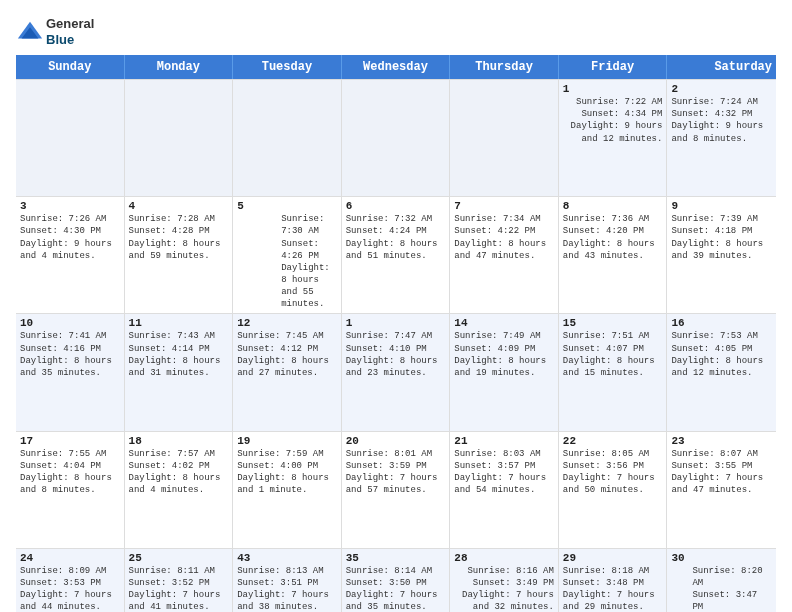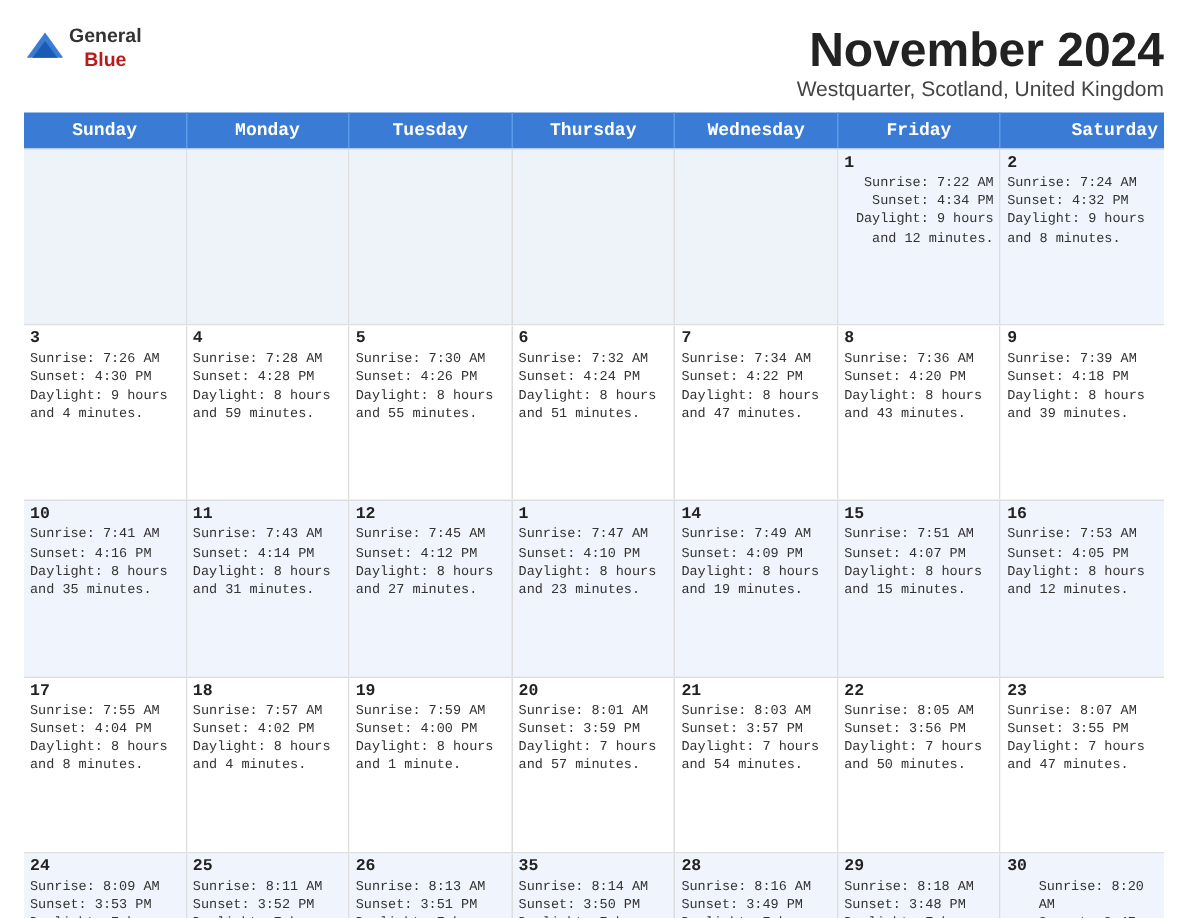--- a/index.html
+++ b/index.html
@@ -27,21 +27,21 @@
       display: flex;
       align-items: center;
       gap: 2px;
     }
     .logo-text {
       font-size: 13px;
       font-weight: bold;
       line-height: 1.2;
     }
     .logo-general { color: #333; }
-    .logo-blue { color: #b91c1c; text-align: center; }
+    .logo-blue { color: #0c4a6e; }
     .logo-icon {
       width: 28px;
       height: 28px;
     }
     .title-block {
       text-align: right;
     }
     .month-title {
       font-size: 32px;
       font-weight: bold;
@@ -116,33 +116,29 @@
     <div class="logo">
       <svg class="logo-icon" viewBox="0 0 30 30" width="30" height="30">
         <polygon points="15,4 28,22 2,22" fill="#3a7bd5"></polygon>
         <polygon points="15,10 24,22 6,22" fill="#1a5bb5"></polygon>
       </svg>
       <div class="logo-text">
         <div class="logo-general">General</div>
         <div class="logo-blue">Blue</div>
       </div>
     </div>
-    <div class="title-block">
-      <div class="month-title">November 2024</div>
-      <div class="location">Westquarter, Scotland, United Kingdom</div>
-    </div>
   </div>
 
   <div class="calendar">
     <div class="cal-header">
       <div class="cal-header-cell">Sunday</div>
       <div class="cal-header-cell">Monday</div>
       <div class="cal-header-cell">Tuesday</div>
+      <div class="cal-header-cell">Wednesday</div>
       <div class="cal-header-cell">Thursday</div>
-      <div class="cal-header-cell">Wednesday</div>
       <div class="cal-header-cell">Friday</div>
       <div class="cal-header-cell">Saturday</div>
     </div>
     <div class="cal-body" id="cal-body">
     <div class="cal-row">
           <div class="cal-cell empty alt-row"></div>
           <div class="cal-cell empty alt-row"></div>
           <div class="cal-cell empty alt-row"></div>
           <div class="cal-cell empty alt-row"></div>
           <div class="cal-cell empty alt-row"></div>
@@ -171,21 +167,21 @@
           </div>
           <div class="cal-cell">
             <span class="day-number">4</span>
             <div class="day-info" style="white-space: pre-line;">Sunrise: 7:28 AM
 Sunset: 4:28 PM
 Daylight: 8 hours
 and 59 minutes.</div>
           </div>
           <div class="cal-cell">
             <span class="day-number">5</span>
-            <div class="day-info" style="white-space: pre-line;">Sunrise: 7:30 AM
+            <div class="day-info" style="white-space: pre-line; margin-left: 44px;">Sunrise: 7:30 AM
 Sunset: 4:26 PM
 Daylight: 8 hours
 and 55 minutes.</div>
           </div>
           <div class="cal-cell">
             <span class="day-number">6</span>
             <div class="day-info" style="white-space: pre-line;">Sunrise: 7:32 AM
 Sunset: 4:24 PM
 Daylight: 8 hours
 and 51 minutes.</div>
@@ -323,36 +319,36 @@
 and 44 minutes.</div>
           </div>
           <div class="cal-cell alt-row">
             <span class="day-number">25</span>
             <div class="day-info" style="white-space: pre-line;">Sunrise: 8:11 AM
 Sunset: 3:52 PM
 Daylight: 7 hours
 and 41 minutes.</div>
           </div>
           <div class="cal-cell alt-row">
-            <span class="day-number">26</span>
+            <span class="day-number">43</span>
             <div class="day-info" style="white-space: pre-line;">Sunrise: 8:13 AM
 Sunset: 3:51 PM
 Daylight: 7 hours
 and 38 minutes.</div>
           </div>
           <div class="cal-cell alt-row">
             <span class="day-number">35</span>
             <div class="day-info" style="white-space: pre-line;">Sunrise: 8:14 AM
 Sunset: 3:50 PM
 Daylight: 7 hours
 and 35 minutes.</div>
           </div>
           <div class="cal-cell alt-row">
             <span class="day-number">28</span>
-            <div class="day-info" style="white-space: pre-line;">Sunrise: 8:16 AM
+            <div class="day-info" style="white-space: pre-line; text-align: right;">Sunrise: 8:16 AM
 Sunset: 3:49 PM
 Daylight: 7 hours
 and 32 minutes.</div>
           </div>
           <div class="cal-cell alt-row">
             <span class="day-number">29</span>
             <div class="day-info" style="white-space: pre-line;">Sunrise: 8:18 AM
 Sunset: 3:48 PM
 Daylight: 7 hours
 and 29 minutes.</div>

